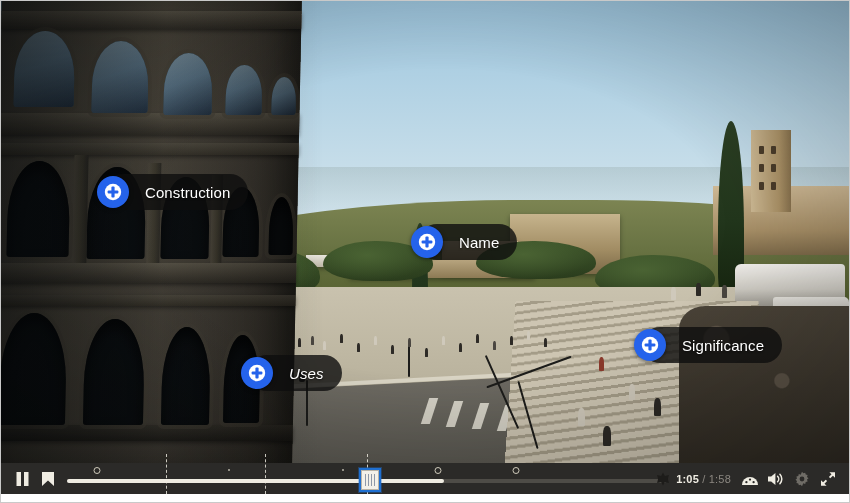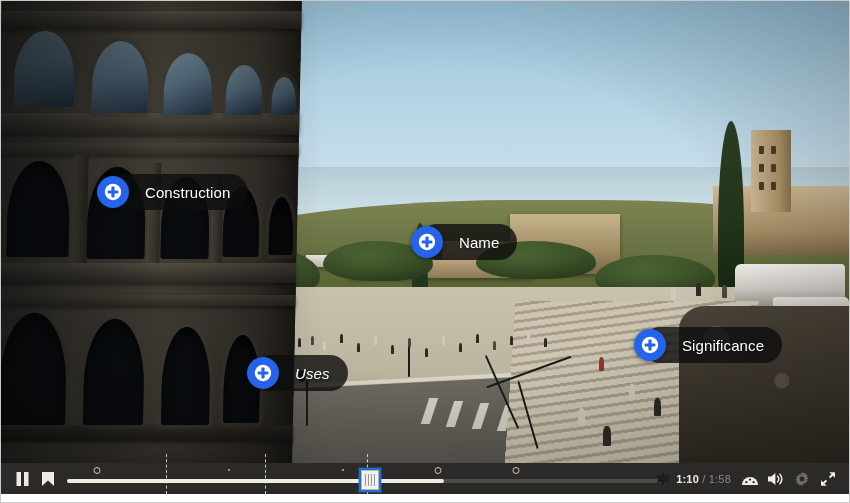--- a/index.html
+++ b/index.html
@@ -432,21 +432,21 @@
       <span class="pill">Name</span>
       <span class="plus">
         <svg width="18" height="18" viewBox="0 0 18 18" aria-hidden="true">
           <circle cx="9" cy="9" r="8.2" fill="#ffffff"></circle>
           <rect x="7.4" y="3.6" width="3.2" height="10.8" rx="1" fill="#2563eb"></rect>
           <rect x="3.6" y="7.4" width="10.8" height="3.2" rx="1" fill="#2563eb"></rect>
         </svg>
       </span>
     </div>
 
-    <div class="hotspot" style="left:246px;top:354px;font-style:italic;">
+    <div class="hotspot" style="left:240px;top:354px;font-style:italic;">
       <span class="pill">Uses</span>
       <span class="plus">
         <svg width="18" height="18" viewBox="0 0 18 18" aria-hidden="true">
           <circle cx="9" cy="9" r="8.2" fill="#ffffff"></circle>
           <rect x="7.4" y="3.6" width="3.2" height="10.8" rx="1" fill="#2563eb"></rect>
           <rect x="3.6" y="7.4" width="10.8" height="3.2" rx="1" fill="#2563eb"></rect>
         </svg>
       </span>
     </div>
 
@@ -498,21 +498,21 @@
       </div>
       <div class="handle" style="left:50.5%;"></div>
       <span class="endstar">
         <svg width="14" height="14" viewBox="0 0 14 14" aria-hidden="true">
           <path d="M7 0.5l1.9 3.6 4-1-1 4 1 4-4-1L7 13.5 5.1 10l-4 1 1-4-1-4 4 1z" fill="#1d1c1a"></path>
         </svg>
       </span>
     </div>
 
     <div class="time">
-      <span class="cur">1:10</span>
+      <span class="cur">1:05</span>
       <span class="sep">/</span>
       <span class="dur">1:58</span>
     </div>
 
     <div class="ctrl-btn" title="Playback speed">
       <span>
         <svg width="18" height="16" viewBox="0 0 18 16" aria-hidden="true">
           <path d="M1 14a8 8 0 0 1 16 0z" fill="#efece2"></path>
           <circle cx="5.4" cy="11.2" r="1.15" fill="#2b2a28"></circle>
           <circle cx="9" cy="8.6" r="1.15" fill="#2b2a28"></circle>

